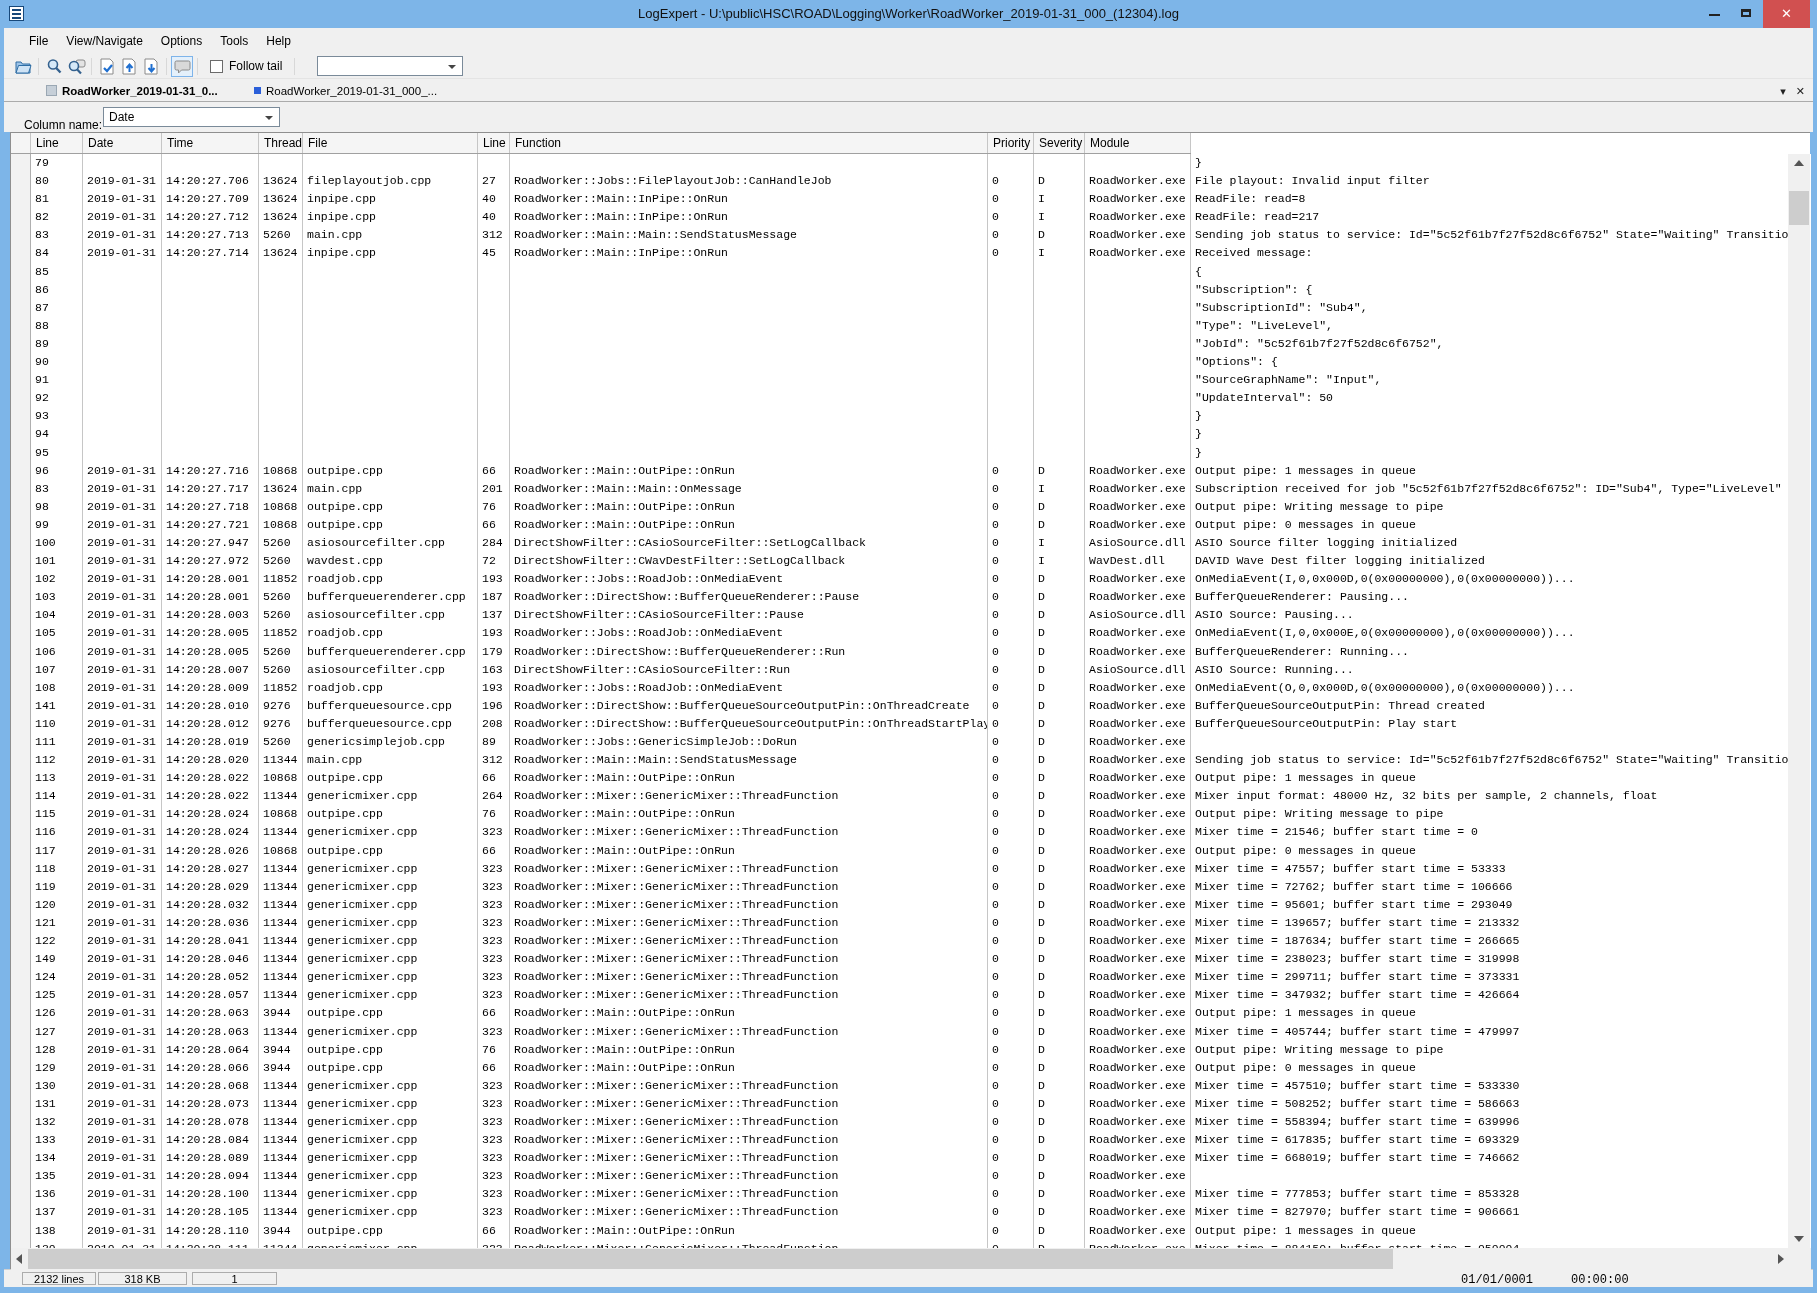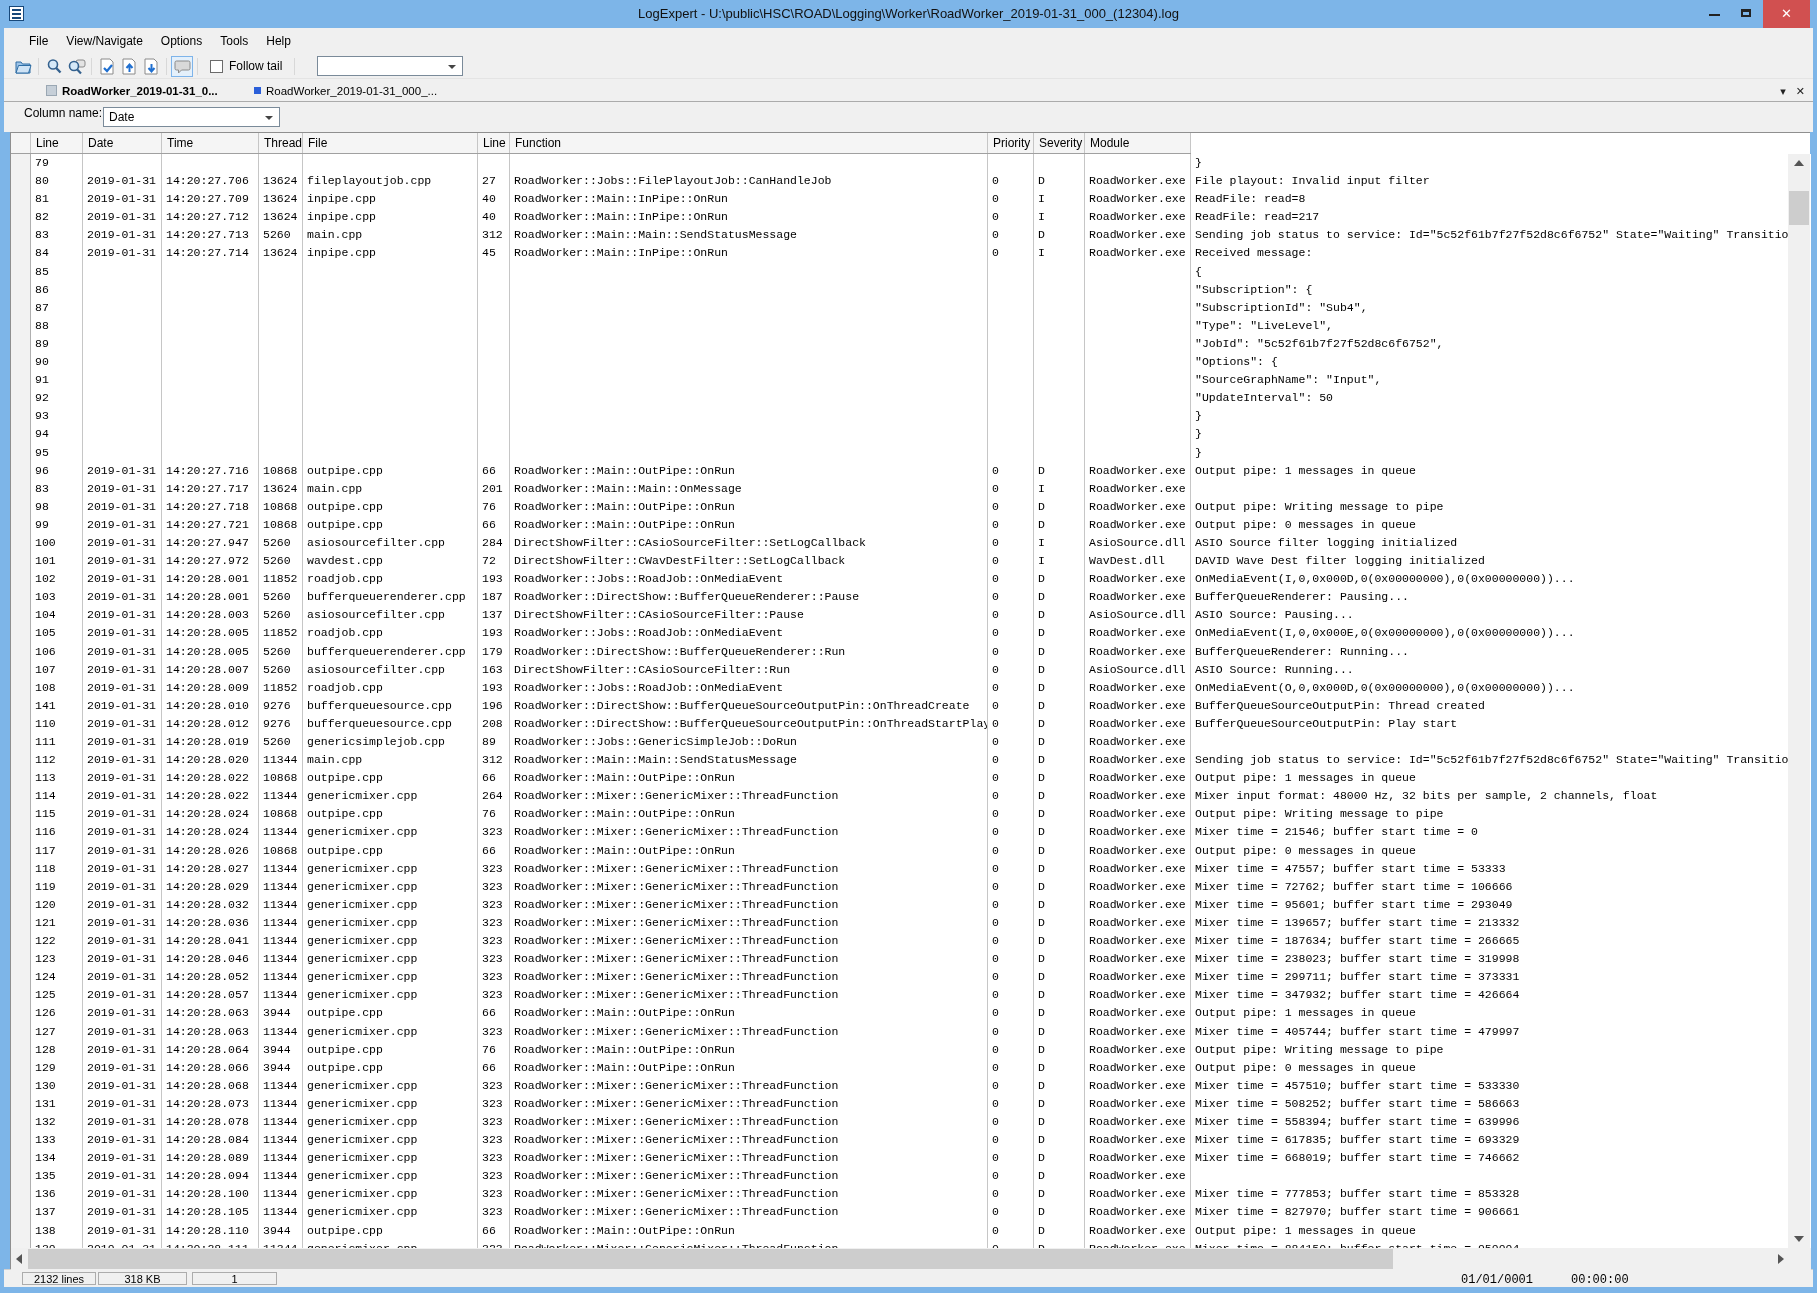--- a/index.html
+++ b/index.html
@@ -33,21 +33,21 @@
   .tabstrip{position:absolute;left:0;top:51px;right:0;height:23px;border-bottom:1px solid #ABABAB;box-sizing:border-box;}
   .tab{position:absolute;bottom:0;height:21px;display:flex;align-items:center;padding:0 14px 0 18px;font-size:11.5px;}
   .tab::before{content:"";position:absolute;inset:0;border:1px solid #8F8F8F;border-bottom:none;border-radius:5px 3px 0 0;transform:skewX(-14deg);background:#E9E9E9;z-index:-1;}
   .tab.active::before{background:#F7F7F7;}
   .tab.active{font-weight:bold;}
   .tab .doc-glyph{width:9px;height:9px;background:#C6CFD8;border:1px solid #9AA7B3;margin-right:5px;}
   .tab .blue-glyph{width:7px;height:7px;background:#2B5FD9;margin-right:5px;}
   .tabstrip-right{position:absolute;right:8px;bottom:3px;display:flex;align-items:center;gap:10px;font-size:11px;color:#222;}
   
   .filter-row{position:absolute;left:0;top:74px;right:0;height:30px;}
-  .filter-label{position:absolute;left:20px;top:4px;font-size:12px;}
+  .filter-label{position:absolute;left:20px;top:16px;font-size:12px;}
   .filter-combo{position:absolute;left:99px;top:5px;width:177px;font-size:12px;padding:2px 0 0 5px;}
   
   .grid{position:absolute;left:10px;top:132px;width:1800px;height:1137px;background:#fff;border-left:1px solid #8F8F8F;border-top:1px solid #8F8F8F;box-sizing:border-box;}
   .ghead{position:absolute;left:0;top:0;height:21px;display:flex;background:#F5F5F5;border-bottom:1px solid #A0A0A0;box-sizing:border-box;}
   .hcell{height:20px;line-height:20px;font-size:12px;color:#000;padding-left:5px;box-sizing:border-box;border-right:1px solid #C6C6C6;overflow:hidden;white-space:nowrap;flex:none;background:#F5F5F5;}
   .gbody{position:absolute;left:0;top:21px;height:1094px;width:1800px;overflow:hidden;background:#fff;}
   .trow{display:flex;height:18.1px;line-height:18.1px;}
   .tcell{font-family:"Liberation Mono",monospace;font-size:11.5px;color:#000;padding-left:4px;box-sizing:border-box;border-right:1px solid #C6C6C6;overflow:hidden;white-space:nowrap;flex:none;}
   .tcell.gutter{background:#F2F2F2;border-right:1px solid #AFAFAF;}
   
@@ -455,20 +455,21 @@
           <div class="tcell" style="width: 52px;">83</div>
           <div class="tcell" style="width: 79px;">2019-01-31</div>
           <div class="tcell" style="width: 97px;">14:20:27.717</div>
           <div class="tcell" style="width: 44px;">13624</div>
           <div class="tcell" style="width: 175px;">main.cpp</div>
           <div class="tcell" style="width: 32px;">201</div>
           <div class="tcell" style="width: 478px;">RoadWorker::Main::Main::OnMessage</div>
           <div class="tcell" style="width: 46px;">0</div>
           <div class="tcell" style="width: 51px;">I</div>
           <div class="tcell" style="width: 106px;">RoadWorker.exe</div>
+          <div class="tcell" style="width: 598px;">Subscription received for job "5c52f61b7f27f52d8c6f6752": ID="Sub4", Type="LiveLevel"</div>
         </div>
         <div class="trow">
           <div class="tcell gutter" style="width: 20px;"></div>
           <div class="tcell" style="width: 52px;">98</div>
           <div class="tcell" style="width: 79px;">2019-01-31</div>
           <div class="tcell" style="width: 97px;">14:20:27.718</div>
           <div class="tcell" style="width: 44px;">10868</div>
           <div class="tcell" style="width: 175px;">outpipe.cpp</div>
           <div class="tcell" style="width: 32px;">76</div>
           <div class="tcell" style="width: 478px;">RoadWorker::Main::OutPipe::OnRun</div>
@@ -807,21 +808,21 @@
           <div class="tcell" style="width: 175px;">genericmixer.cpp</div>
           <div class="tcell" style="width: 32px;">323</div>
           <div class="tcell" style="width: 478px;">RoadWorker::Mixer::GenericMixer::ThreadFunction</div>
           <div class="tcell" style="width: 46px;">0</div>
           <div class="tcell" style="width: 51px;">D</div>
           <div class="tcell" style="width: 106px;">RoadWorker.exe</div>
           <div class="tcell" style="width: 598px;">Mixer time = 187634; buffer start time = 266665</div>
         </div>
         <div class="trow">
           <div class="tcell gutter" style="width: 20px;"></div>
-          <div class="tcell" style="width: 52px;">123</div>
+          <div class="tcell" style="width: 52px;">149</div>
           <div class="tcell" style="width: 79px;">2019-01-31</div>
           <div class="tcell" style="width: 97px;">14:20:28.046</div>
           <div class="tcell" style="width: 44px;">11344</div>
           <div class="tcell" style="width: 175px;">genericmixer.cpp</div>
           <div class="tcell" style="width: 32px;">323</div>
           <div class="tcell" style="width: 478px;">RoadWorker::Mixer::GenericMixer::ThreadFunction</div>
           <div class="tcell" style="width: 46px;">0</div>
           <div class="tcell" style="width: 51px;">D</div>
           <div class="tcell" style="width: 106px;">RoadWorker.exe</div>
           <div class="tcell" style="width: 598px;">Mixer time = 238023; buffer start time = 319998</div>

